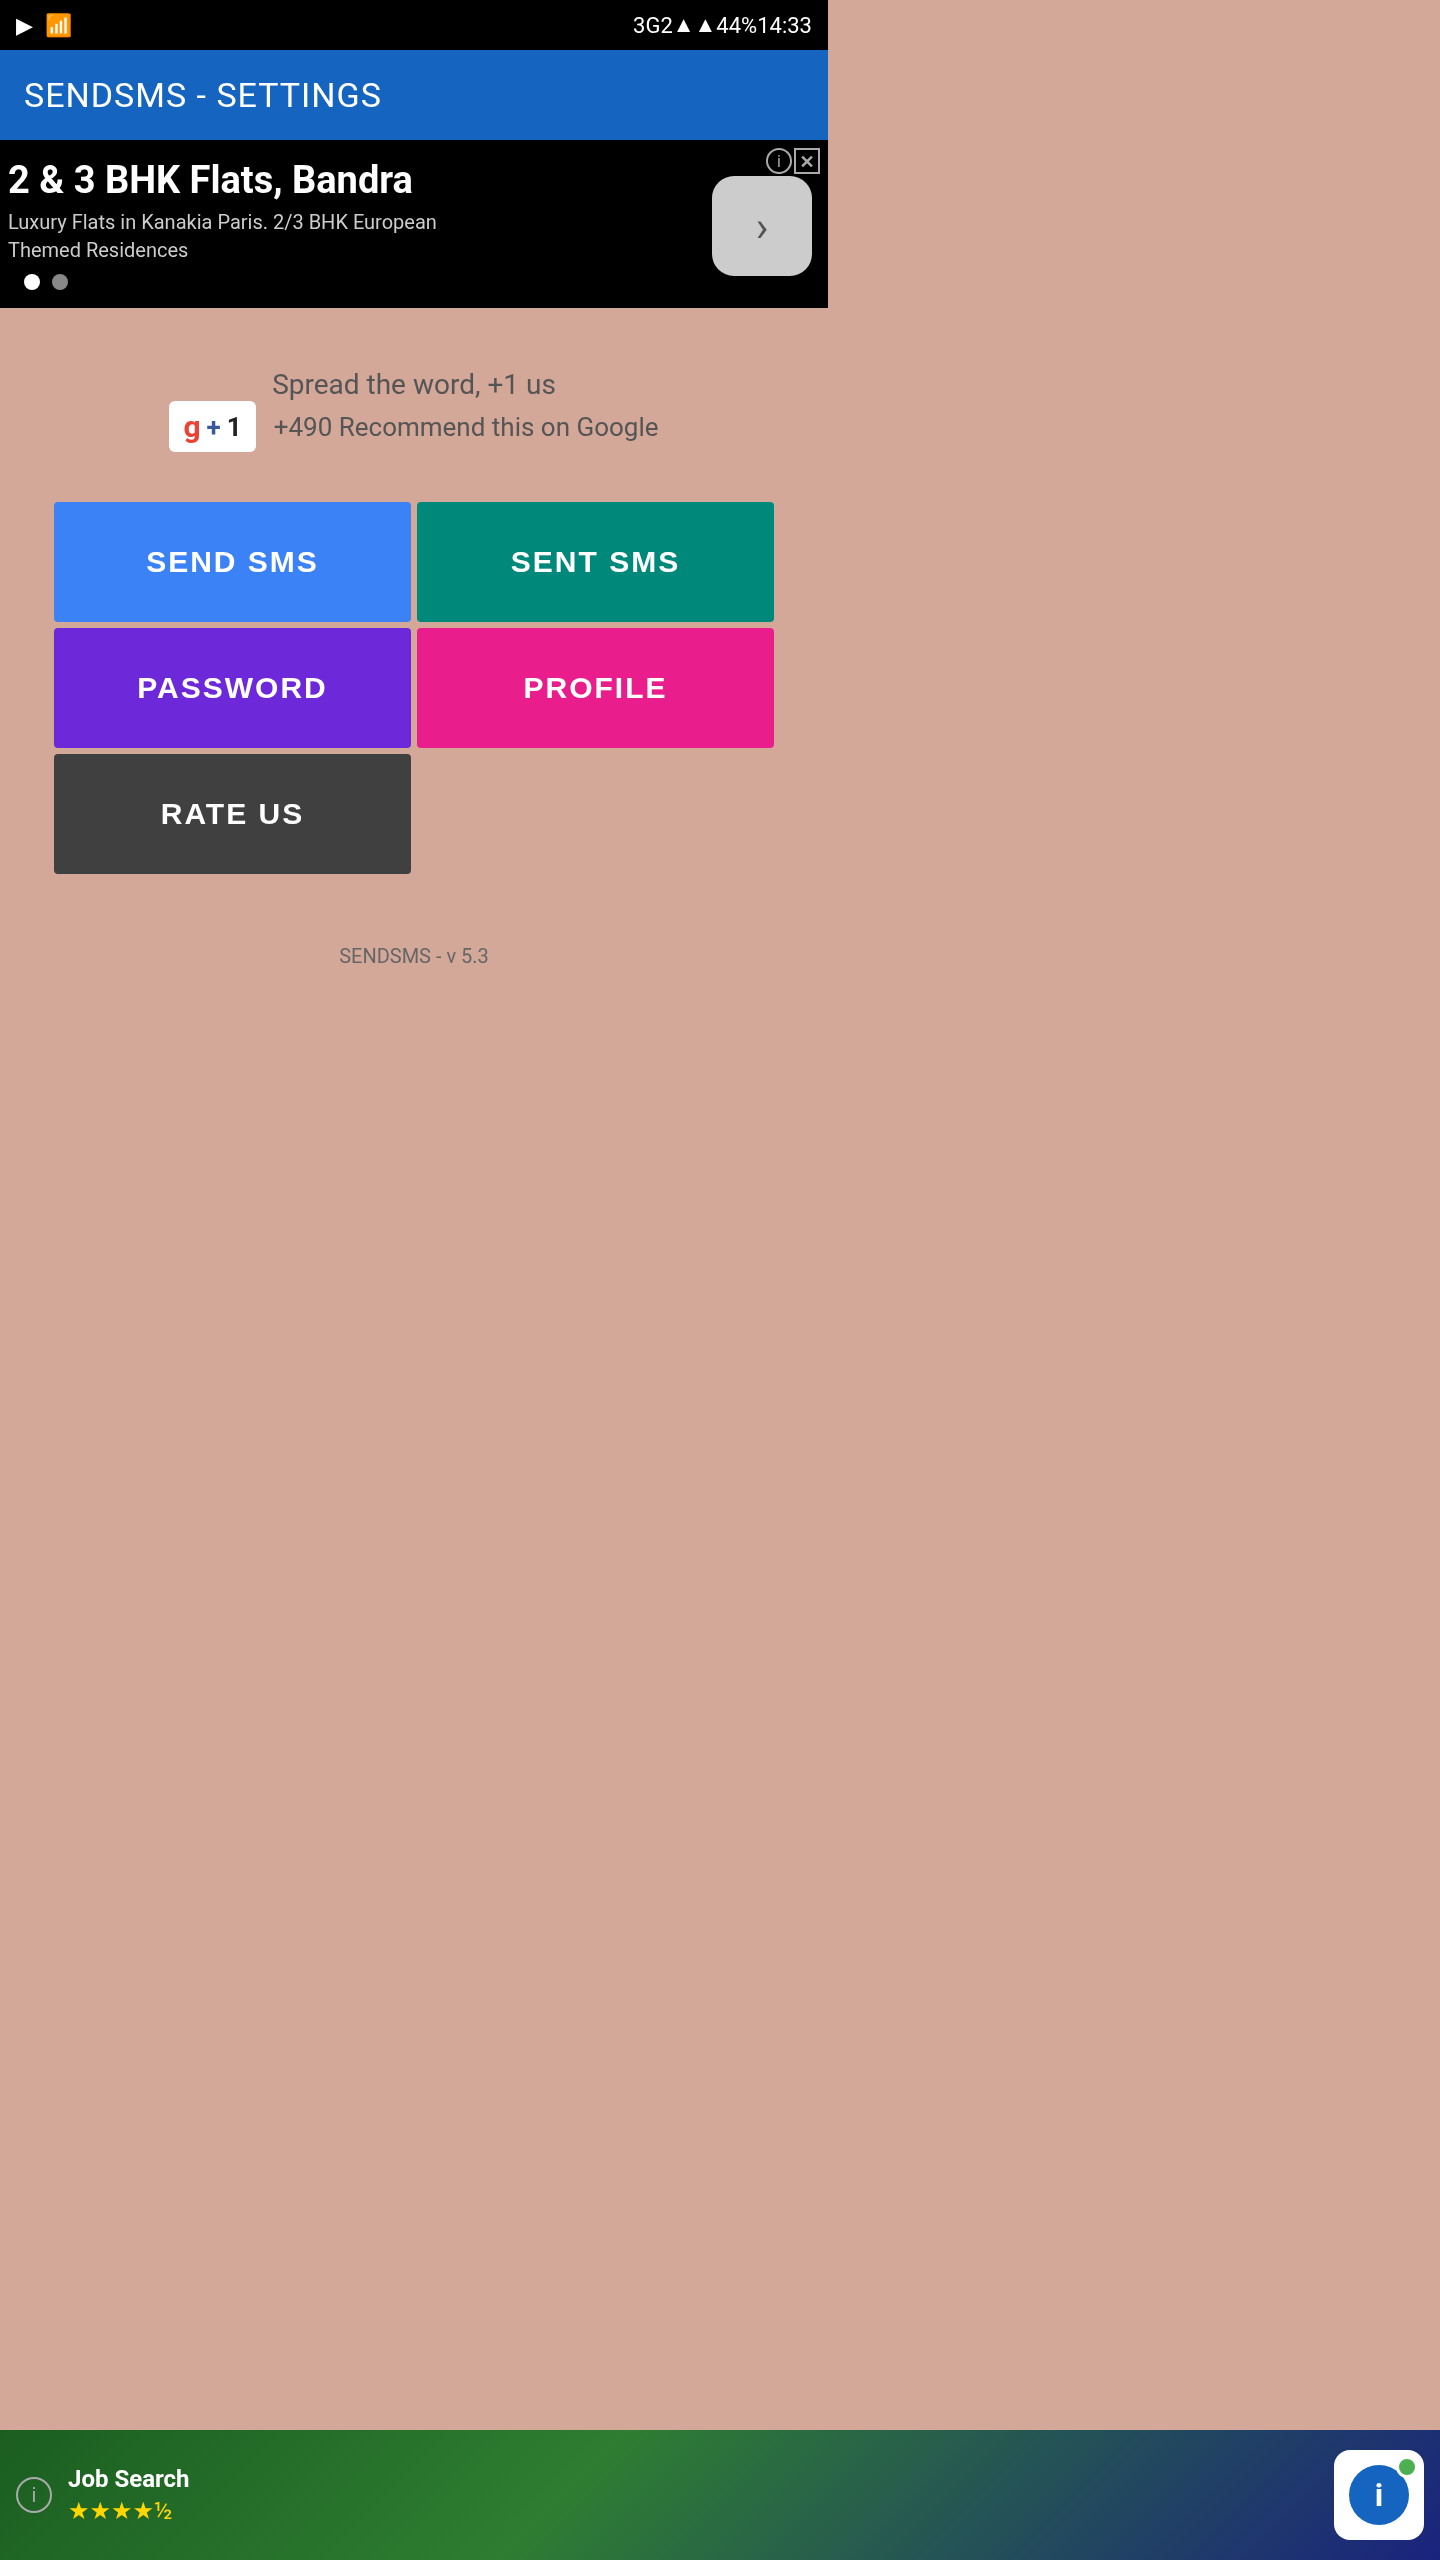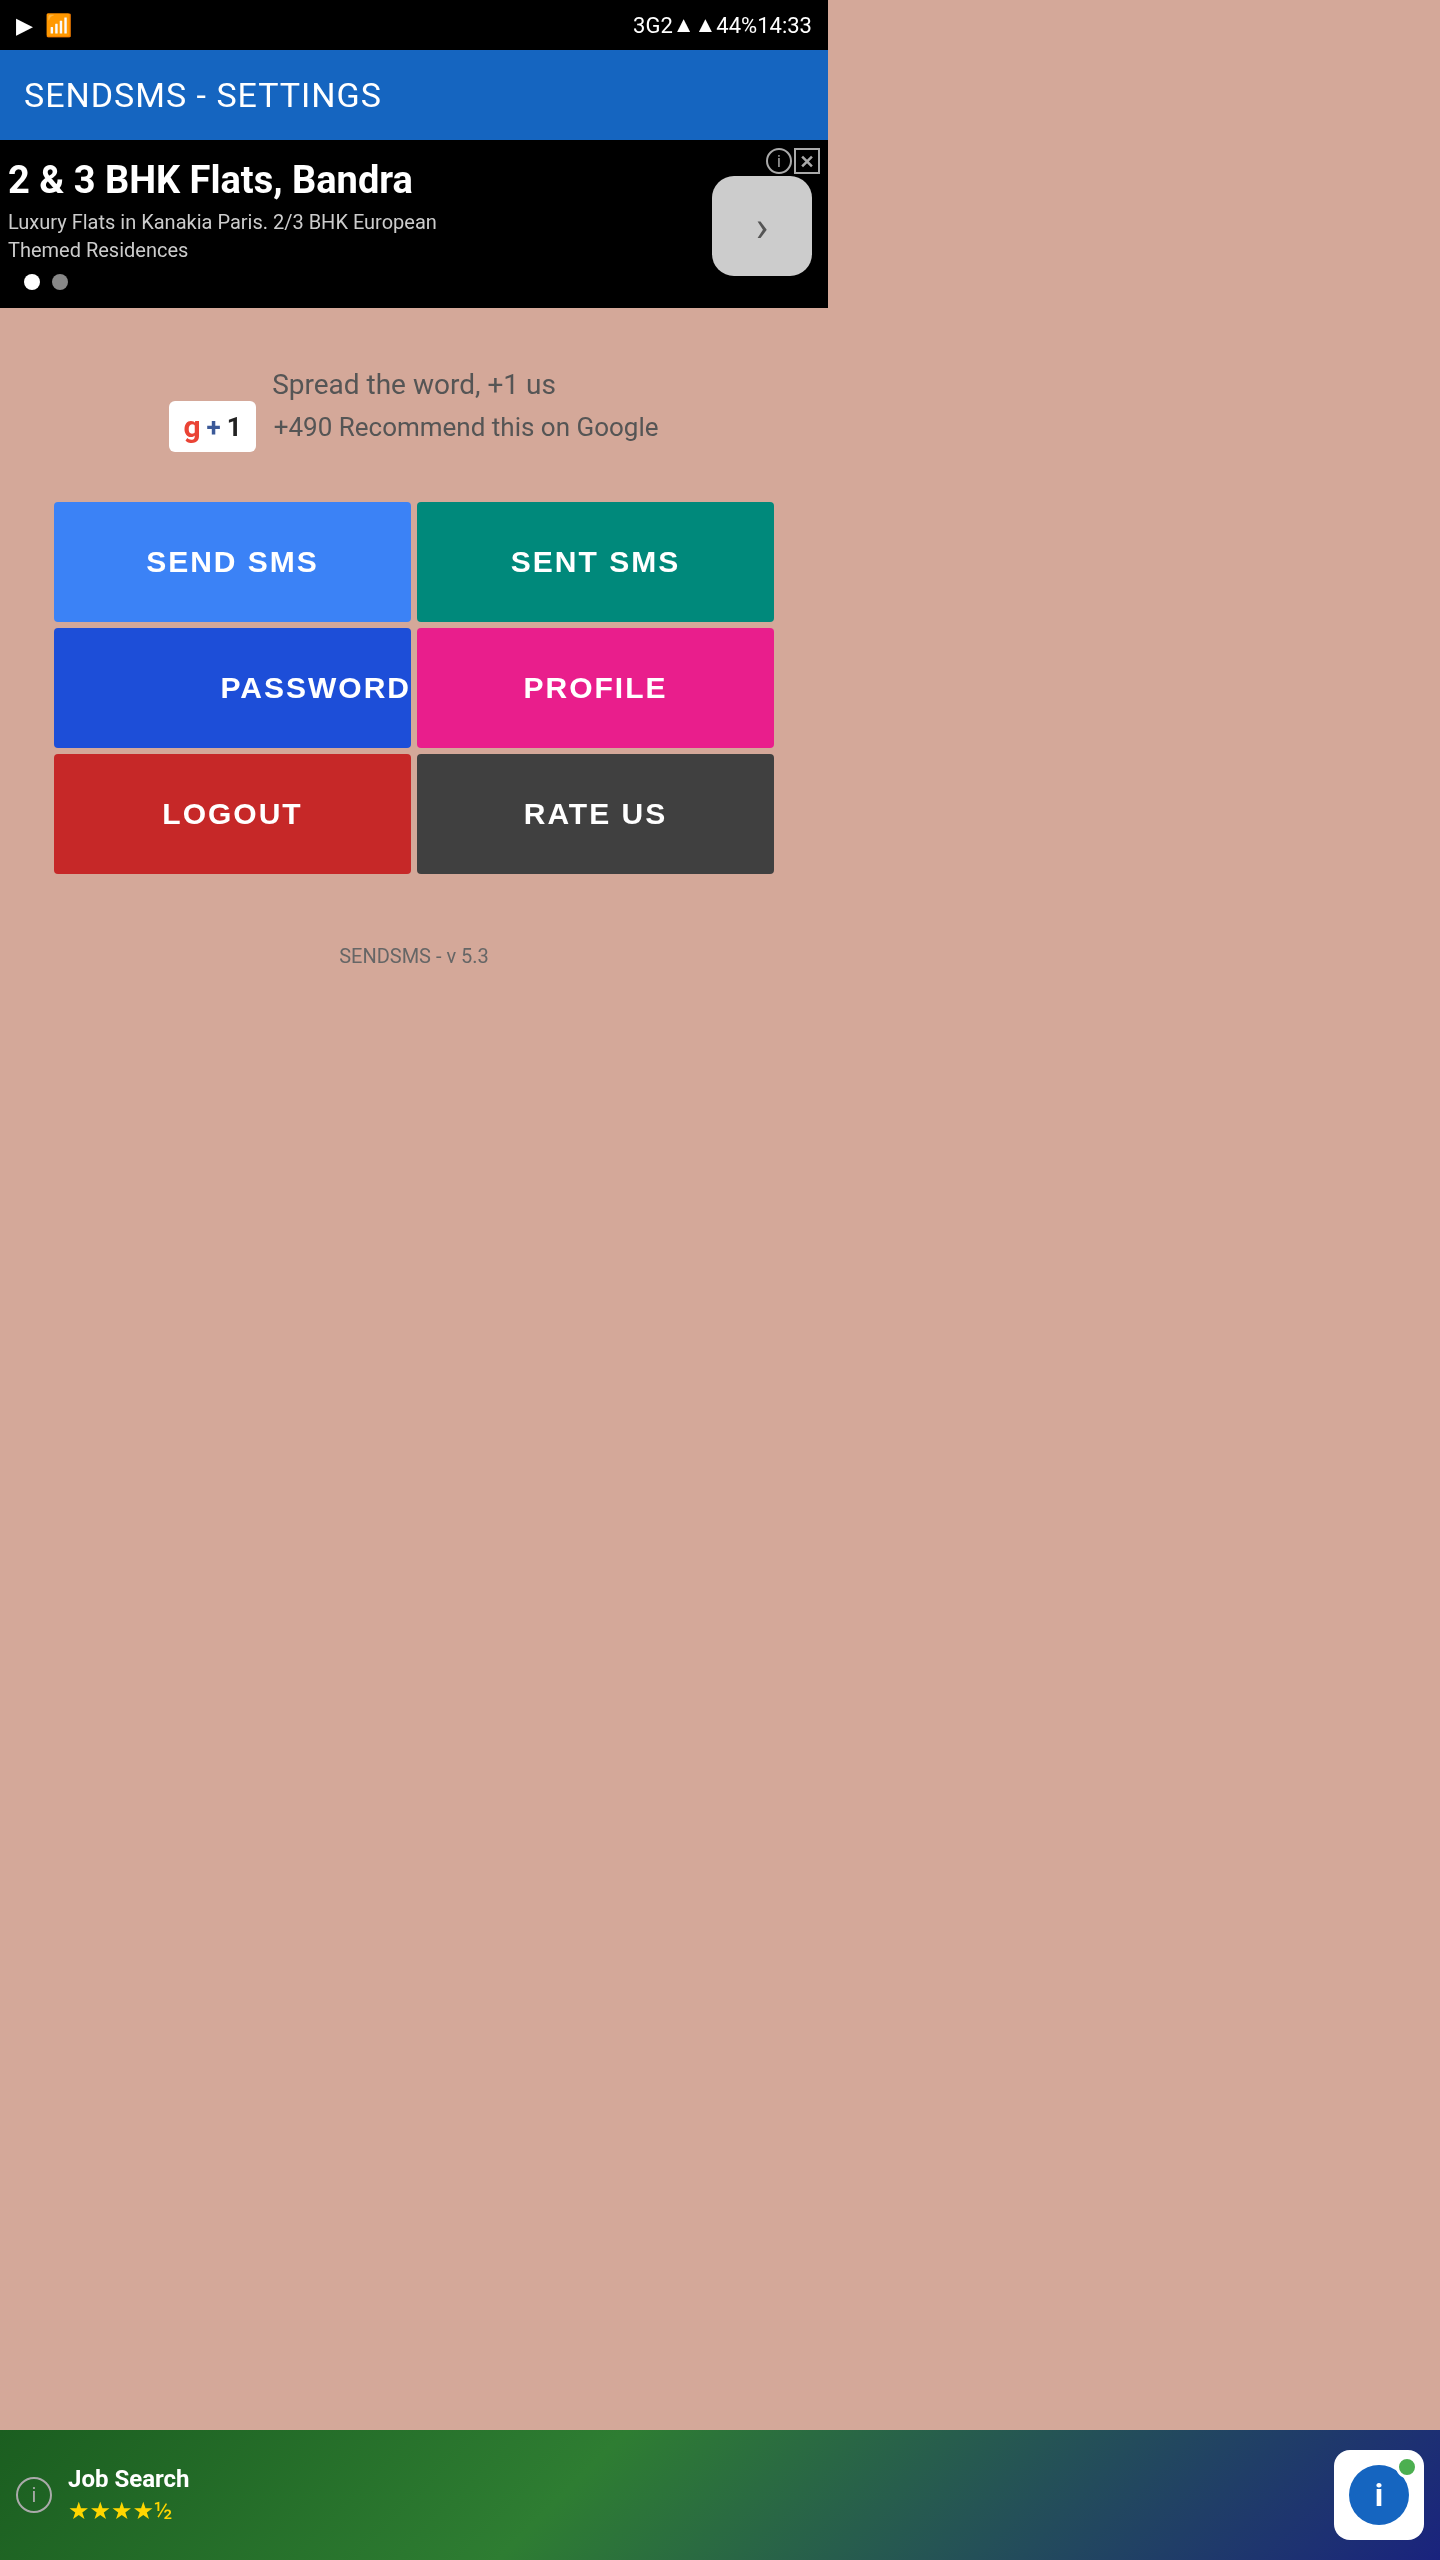--- a/index.html
+++ b/index.html
@@ -175,21 +175,21 @@
       border-radius: 4px;
       cursor: pointer;
       font-size: 30px;
       font-weight: bold;
       color: #fff;
       letter-spacing: 2px;
       text-transform: uppercase;
     }
     .btn-send-sms { background: #3b82f6; }
     .btn-sent-sms { background: #00897b; }
-    .btn-password { background: #1d4ed8; text-align: right; }
+    .btn-password { background: #6d28d9; }
     .btn-profile { background: #e91e8c; }
     .btn-logout { background: #c62828; }
     .btn-rate-us { background: #404040; }
 
     .version-text {
       font-size: 20px;
       color: #666;
       margin-top: 10px;
     }
 
@@ -313,21 +313,20 @@
       <span>+490</span>
       <span>Recommend this on Google</span>
     </span>
   </div>
 
   <div class="buttons-grid">
     <button class="grid-btn btn-send-sms">SEND SMS</button>
     <button class="grid-btn btn-sent-sms">SENT SMS</button>
     <button class="grid-btn btn-password">PASSWORD</button>
     <button class="grid-btn btn-profile">PROFILE</button>
-    <button class="grid-btn btn-logout">LOGOUT</button>
     <button class="grid-btn btn-rate-us">RATE US</button>
   </div>
 
   <div class="version-text">SENDSMS - v 5.3</div>
 
 </div>
 
 <div class="bottom-ad">
   <div class="bottom-ad-info">i</div>
   <div class="bottom-ad-text">

